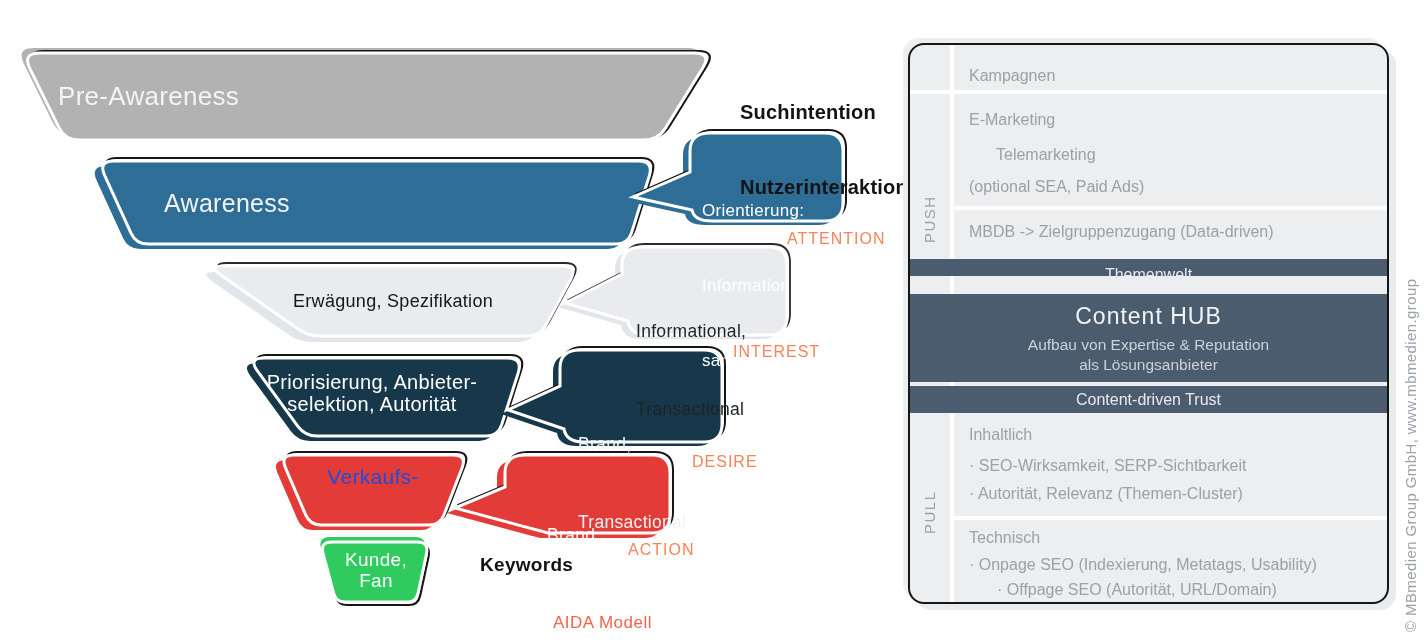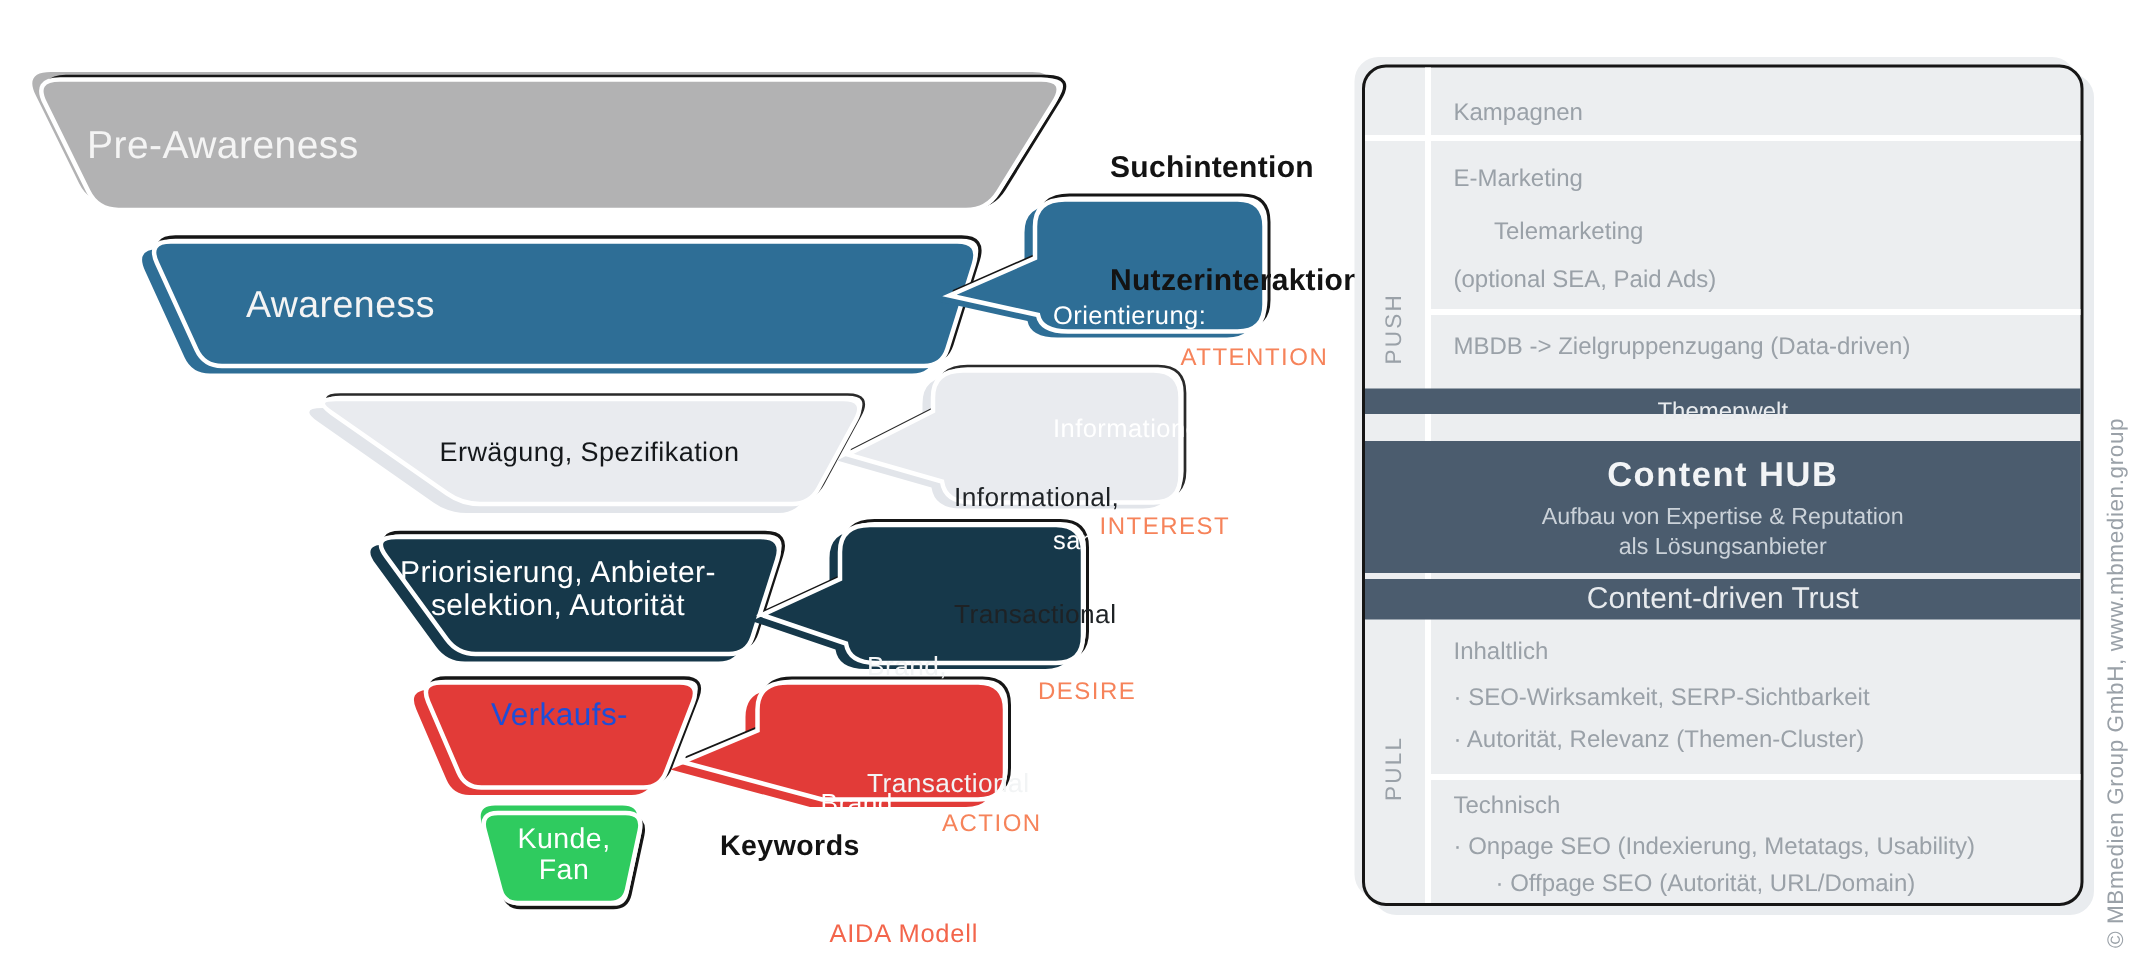--- a/index.html
+++ b/index.html
@@ -159,26 +159,26 @@
 
     <div class="prow" style="top:22px;">Kampagnen</div>
     <div class="prow" style="top:66px;">E-Marketing</div>
     <div class="prow" style="top:101px;margin-left:27px;">Telemarketing</div>
     <div class="prow" style="top:133px;">(optional SEA, Paid Ads)</div>
     <div class="prow" style="top:178px;">MBDB -&gt; Zielgruppenzugang  (Data-driven)</div>
 
     <div class="bar" style="top:214px;height:17px;line-height:31px;font-size:16px;">Themenwelt</div>
 
     <div class="bar" style="top:249px;height:88px;">
-      <div style="padding-top:9px;font-size:23px;font-weight:700;color:#F2F4F6;letter-spacing:1px;">Content HUB</div>
+      <div style="padding-top:9px;font-size:23px;font-weight:400;color:#F2F4F6;letter-spacing:1px;">Content HUB</div>
       <div style="font-size:15.5px;line-height:20px;margin-top:5px;color:#CBD2D9;">Aufbau von Expertise &amp; Reputation</div>
       <div style="font-size:15.5px;line-height:20px;color:#CBD2D9;">als Lösungsanbieter</div>
     </div>
 
-    <div class="bar" style="top:341px;height:27px;line-height:27px;font-size:20px;">Content-driven Trust</div>
+    <div class="bar" style="top:341px;height:27px;line-height:27px;font-size:16px;">Content-driven Trust</div>
 
     <div class="prow" style="top:381px;">Inhaltlich</div>
     <div class="prow" style="top:412px;">· SEO-Wirksamkeit, SERP-Sichtbarkeit</div>
     <div class="prow" style="top:440px;">· Autorität, Relevanz (Themen-Cluster)</div>
     <div class="prow" style="top:484px;">Technisch</div>
     <div class="prow" style="top:511px;">· Onpage SEO (Indexierung, Metatags, Usability)</div>
     <div class="prow" style="top:536px;margin-left:28px;">· Offpage SEO (Autorität, URL/Domain)</div>
   </div>
 
   <div class="copyright">© MBmedien Group GmbH, www.mbmedien.group</div>

